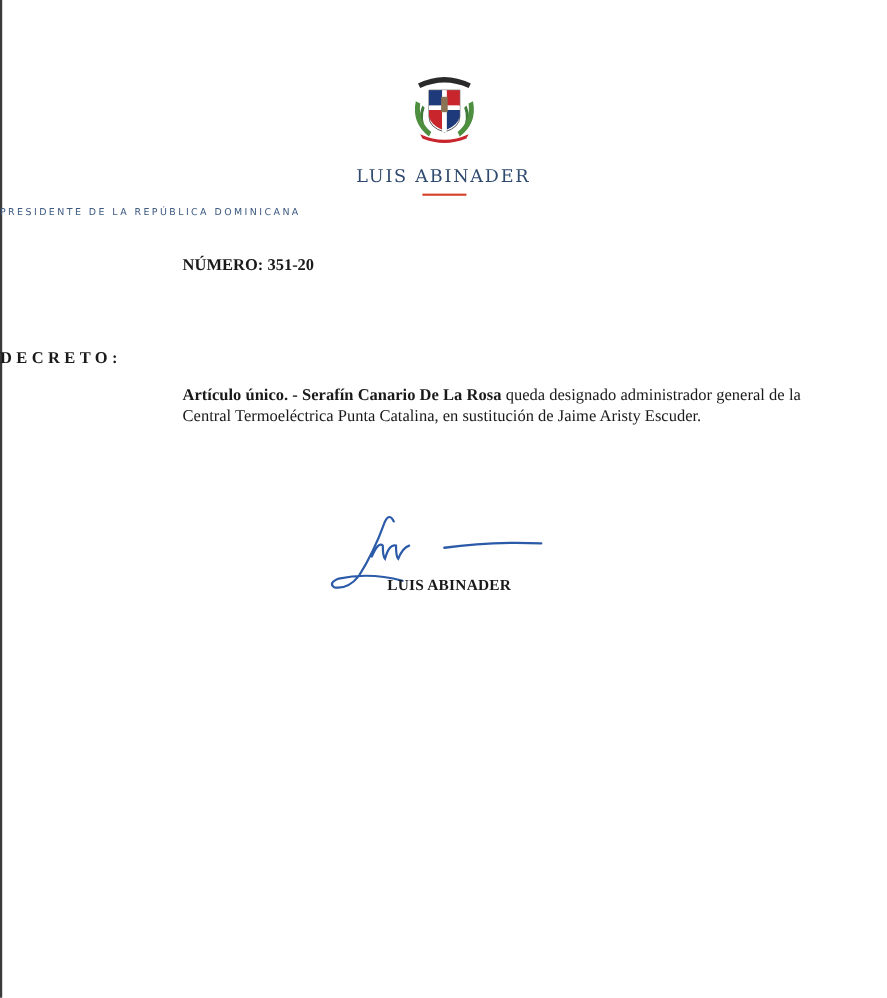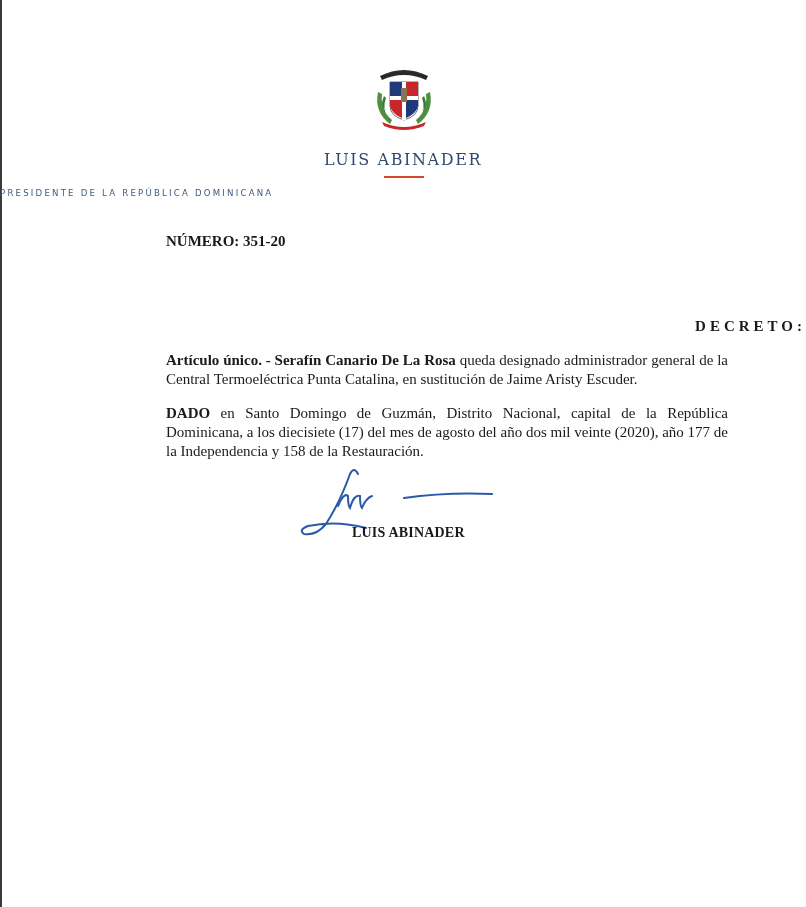--- a/index.html
+++ b/index.html
@@ -18,21 +18,21 @@
     }
     .accent-line { position: absolute; top: 176px; left: 384px; width: 40px; height: 2px; background: #d6452e; }
     .president-title {
       position: absolute; top: 188px; left: 0; width: 806px; text-align: left;
       font-family: "DejaVu Sans", sans-serif; font-size: 8.6px; letter-spacing: 2.2px; color: #3d5a80;
     }
 
     .body-text { position: absolute; left: 130px; width: 562px; font-size: 15px; line-height: 19px; margin-left: 36px; }
     .numero { top: 232px; font-weight: bold; }
     .p1 { top: 265px; text-align: justify; }
-    .decreto { position: absolute; top: 318px; left: 0; width: 806px; text-align: right; font-weight: bold; font-size: 15px; letter-spacing: 4px; }
+    .decreto { position: absolute; top: 318px; left: 0; width: 806px; text-align: left; font-weight: bold; font-size: 15px; letter-spacing: 4px; }
     .p2 { top: 351px; text-align: justify; }
     .p3 { top: 404px; text-align: justify; }
     b { font-weight: bold; }
 
     .signature { position: absolute; left: 296px; top: 462px; width: 210px; height: 90px; }
     .sig-name { position: absolute; top: 525px; left: 352px; font-weight: bold; font-size: 14px; letter-spacing: 0.2px; }
   </style>
 </head>
 <body>
 
@@ -63,23 +63,20 @@
 
   <div class="body-text numero">NÚMERO: 351-20</div>
 
 
   <div class="decreto">DECRETO:</div>
 
   <div class="body-text p2">
     <b>Artículo único. - Serafín Canario De La Rosa</b><span> queda designado administrador general de la Central Termoeléctrica Punta Catalina, en sustitución de Jaime Aristy Escuder.</span>
   </div>
 
-  <div class="body-text p3">
-    <b>DADO</b><span> en Santo Domingo de Guzmán, Distrito Nacional, capital de la República Dominicana, a los diecisiete (17) del mes de agosto del año dos mil veinte (2020), año 177 de la Independencia y 158 de la Restauración.</span>
-  </div>
 
   <svg class="signature" viewBox="0 0 210 90">
     <path d="M62 12 Q58 4 54 12 Q44 40 30 62 Q20 74 8 72 Q2 68 12 64 Q40 58 70 66" fill="none" stroke="#2b5aa8" stroke-width="2" stroke-linecap="round"></path>
     <path d="M42 44 Q48 30 52 34 Q52 44 54 46 Q58 32 64 34 Q64 44 66 46 Q70 36 76 34" fill="none" stroke="#2b5aa8" stroke-width="2" stroke-linecap="round"></path>
     <path d="M108 36 Q150 30 196 32" fill="none" stroke="#2b5aa8" stroke-width="2.2" stroke-linecap="round"></path>
   </svg>
 
   <div class="sig-name">LUIS ABINADER</div>
 </div>
 

